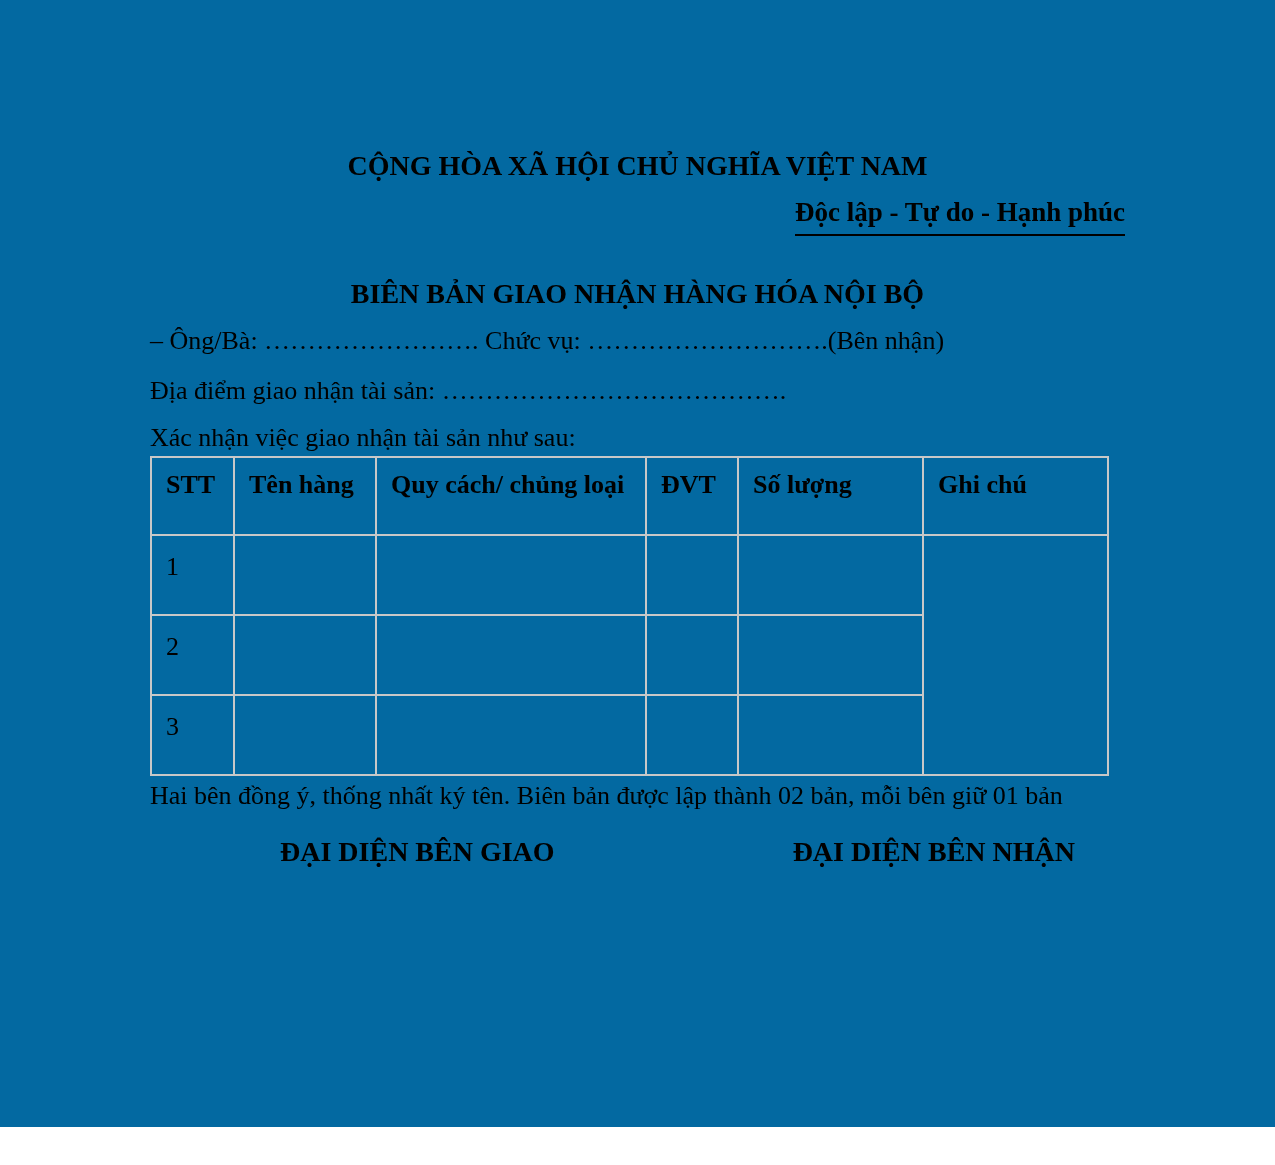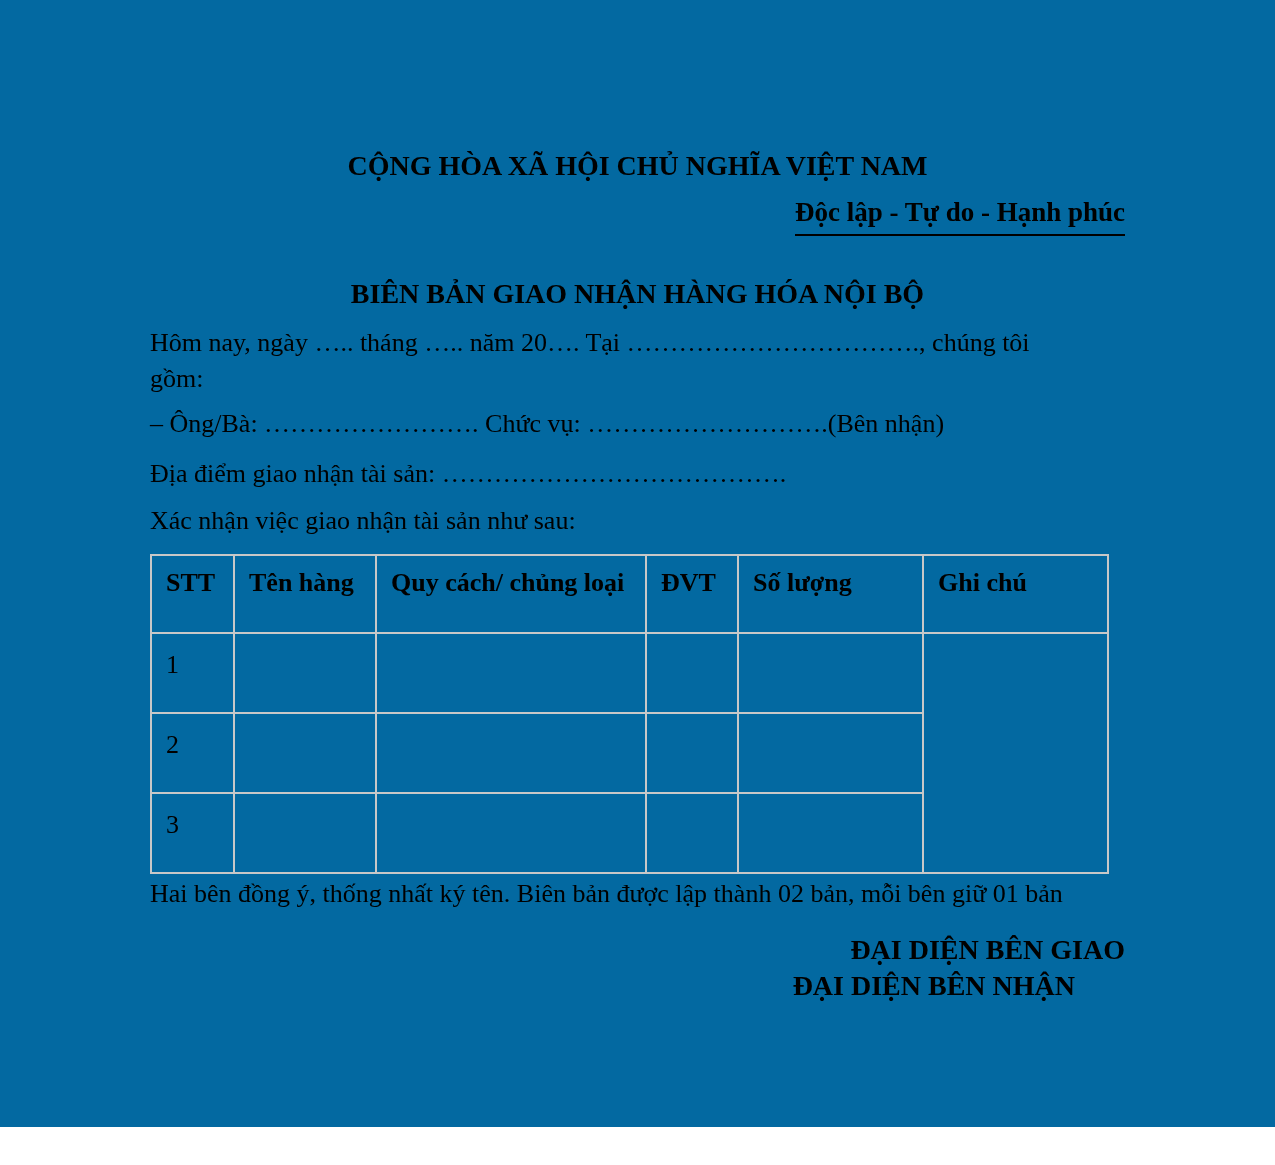--- a/index.html
+++ b/index.html
@@ -53,44 +53,42 @@
     line-height: 36px;
     text-align: left;
     white-space: nowrap;
   }
   .intro       { margin-top: 11px; white-space: normal; }
   .party-giao  { margin-top: 8px; }
   .party-nhan  { margin-top: 9px; }
   .location    { margin-top: 14px; }
   .confirm     { margin-top: 11px; }
   table.goods {
-    margin-top: 15px;
     border-collapse: collapse;
     table-layout: fixed;
     width: 957px;
   }
   table.goods td, table.goods th {
     border: 2px solid #c8c8c8;
     vertical-align: top;
     padding: 12px 6px 6px 14px;
     font-size: 26px;
     text-align: left;
     overflow: hidden;
   }
   table.goods th { font-weight: bold; }
   table.goods td { padding-top: 16px; }
   tr.hdr-row  { height: 78px; }
   tr.body-row { height: 80px; }
   .closing { margin-top: 2px; line-height: 36px; }
   .sig-row {
     margin-top: 20px;
     display: flex;
-    align-items: flex-end;
+    align-items: center;
     line-height: 36px;
-    flex-direction: column;
   }
   .sig {
     font-weight: bold;
     font-size: 28px;
     white-space: nowrap;
   }
   .sig-giao { margin-left: 130px; }
   .sig-nhan { margin-left: auto; margin-right: 50px; }
 </style>
 </head>
@@ -100,24 +98,20 @@
   <div class="content">
 
     <div class="nat-title">CỘNG HÒA XÃ HỘI CHỦ NGHĨA VIỆT NAM</div>
 
     <div class="motto">
       <span class="underlined">Độc lập - Tự do - Hạnh phúc</span>
     </div>
 
     <div class="doc-title">BIÊN BẢN GIAO NHẬN HÀNG HÓA NỘI BỘ</div>
 
-    <div class="body-line intro">
-      <span>Hôm nay, ngày ….. tháng ….. năm 20…. Tại ……………………………., chúng tôi</span><br>
-      <span>gồm:</span>
-    </div>
 
 
     <div class="body-line party-nhan">– Ông/Bà: ……………………. Chức vụ: ……………………….(Bên nhận)</div>
 
     <div class="body-line location">Địa điểm giao nhận tài sản: ………………………………….</div>
 
     <div class="body-line confirm">Xác nhận việc giao nhận tài sản như sau:</div>
 
     <table class="goods">
       <colgroup>

